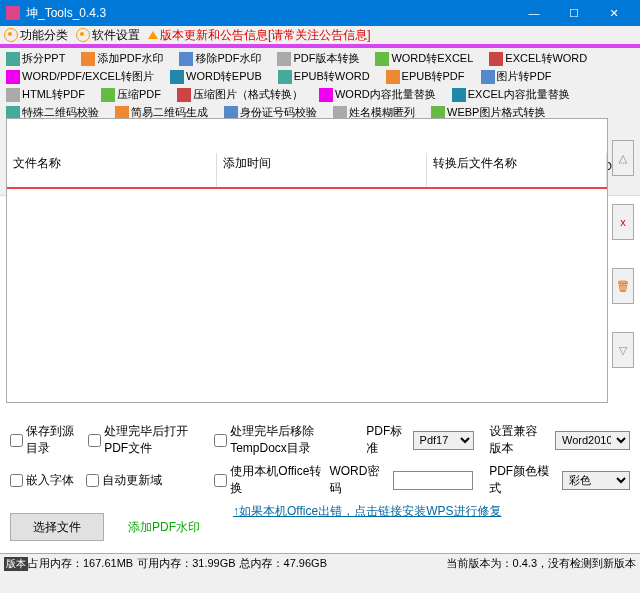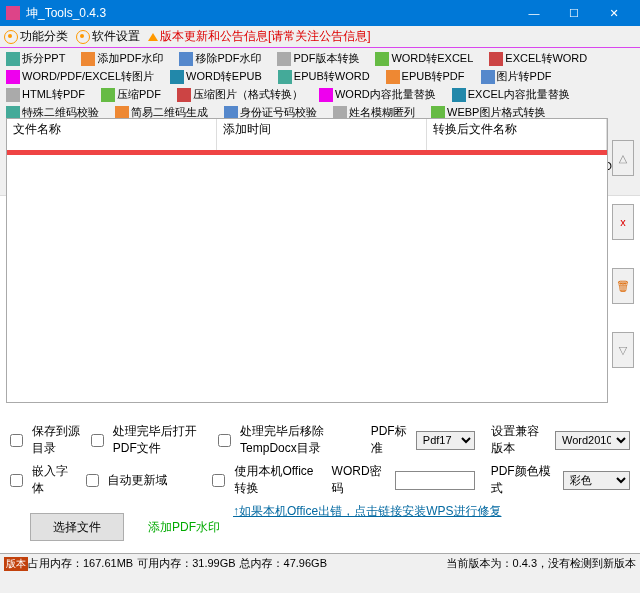--- a/index.html
+++ b/index.html
@@ -1,48 +1,48 @@
 <!DOCTYPE html>
 <html><head>
 <meta charset="utf-8">
 <style>
 * { margin: 0; padding: 0; box-sizing: border-box; font-family: "Microsoft YaHei", "SimSun", sans-serif; }
 body { width: 640px; height: 593px; background: #fff; font-size: 11px; color: #000; overflow: hidden; }
 .titlebar { background: #0078d7; color: #fff; height: 26px; display: flex; align-items: center; padding: 0 6px; }
 .titlebar .icon-app { width: 14px; height: 14px; background: #d48; margin-right: 6px; }
 .titlebar .title { flex: 1; font-size: 12px; }
 .titlebar .win-btn { width: 40px; height: 26px; display: flex; align-items: center; justify-content: center; cursor: pointer; }
-.menubar { background: #f0f0f0; height: 22px; display: flex; align-items: center; padding: 0 4px; border-bottom: 1px solid #d946ef; gap: 8px; }
+.menubar { background: #f0f0f0; height: 22px; display: flex; align-items: center; padding: 0 4px; border-bottom: 4px solid #d946ef; gap: 8px; }
 .menubar .menu-item { display: flex; align-items: center; gap: 2px; cursor: pointer; font-size: 12px; }
 .menubar .menu-item.red { color: #d00; }
 .gear { width: 14px; height: 14px; border: 1.5px solid #f90; border-radius: 50%; position: relative; }
 .gear::after { content: ""; width: 4px; height: 4px; background: #f90; border-radius: 50%; position: absolute; top: 3px; left: 3px; }
 .arrow-up { width: 0; height: 0; border-left: 5px solid transparent; border-right: 5px solid transparent; border-bottom: 8px solid #f90; }
 .toolbar { background: #f0f0f0; padding: 2px 4px; border-bottom: 1px solid #ddd; display: flex; flex-wrap: wrap; gap: 1px 12px; }
 .tbtn { display: inline-flex; align-items: center; gap: 2px; padding: 1px 2px; font-size: 11px; cursor: pointer; white-space: nowrap; }
 .tico { width: 14px; height: 14px; display: inline-block; }
 .i1 { background: #4a9; } .i2 { background: #e83; } .i3 { background: #58c; } .i4 { background: #aaa; } .i5 { background: #6b4; } .i6 { background: #c44; } .i7 { background: #e0e; } .i8{background:#28a;}
 .content { position: absolute; top: 118px; left: 6px; right: 32px; bottom: 190px; border: 1px solid #aaa; background: #fff; }
-.col-hdrs { display: flex; height: 36px; border-bottom: 5px solid #ef4444; }
+.col-hdrs { display: flex; height: 36px; border-bottom: 2px solid #ef4444; margin-top: 34px; }
 .col-hdr { padding: 2px 6px; font-size: 12px; border-right: 1px solid #ddd; }
 .side-btns { position: absolute; top: 140px; right: 6px; width: 22px; display: flex; flex-direction: column; gap: 28px; }
 .side-btn { width: 22px; height: 36px; border: 1px solid #aaa; background: #f0f0f0; display: flex; align-items: center; justify-content: center; cursor: pointer; }
 .options { position: absolute; bottom: 100px; left: 10px; right: 10px; height: 70px; }
 .opt-row { display: flex; align-items: center; gap: 8px; margin-bottom: 6px; font-size: 12px; flex-wrap: nowrap; }
-.chk { display: flex; align-items: center; gap: 9px; }
+.chk { display: flex; align-items: center; gap: 3px; }
 .chk input { width: 13px; height: 13px; }
 .lbl { font-size: 12px; }
 select, input[type=text] { border: 1px solid #888; height: 19px; font-size: 11px; padding: 0 2px; }
 .link { color: #0369a1; text-decoration: underline; cursor: pointer; font-size: 12px; }
-.bottom-btns { position: absolute; bottom: 52px; left: 10px; right: 10px; display: flex; align-items: center; margin-left: 20px; }
+.bottom-btns { position: absolute; bottom: 52px; left: 10px; right: 10px; display: flex; align-items: center; }
 .big-btn { min-width: 94px; height: 28px; background: #e1e1e1; border: 1px solid #adadad; cursor: pointer; font-size: 12px; }
 .status-processing { color: #0a0; font-size: 12px; margin-left: 24px; }
 .statusbar { position: absolute; bottom: 20px; left: 0; right: 0; height: 20px; background: #f0f0f0; border-top: 1px solid #aaa; display: flex; align-items: center; font-size: 11px; padding: 0 4px; }
 .status-cell { margin-right: 4px; }
-.stbadge { background:#c2410c;color:#fff;padding:0 2px;font-size:10px; }
+.stbadge { background:#404040;color:#fff;padding:0 2px;font-size:10px; }
 .status-right { margin-left: auto; }
 .resize-grip { position: absolute; bottom: 0; right: 0; width: 640px; height: 20px; background: #f0f0f0; }
 </style>
 </head>
 <body>
 
 <div class="titlebar">
   <span class="icon-app"></span>
   <span class="title">坤_Tools_0.4.3</span>
   <span class="win-btn">—</span>

